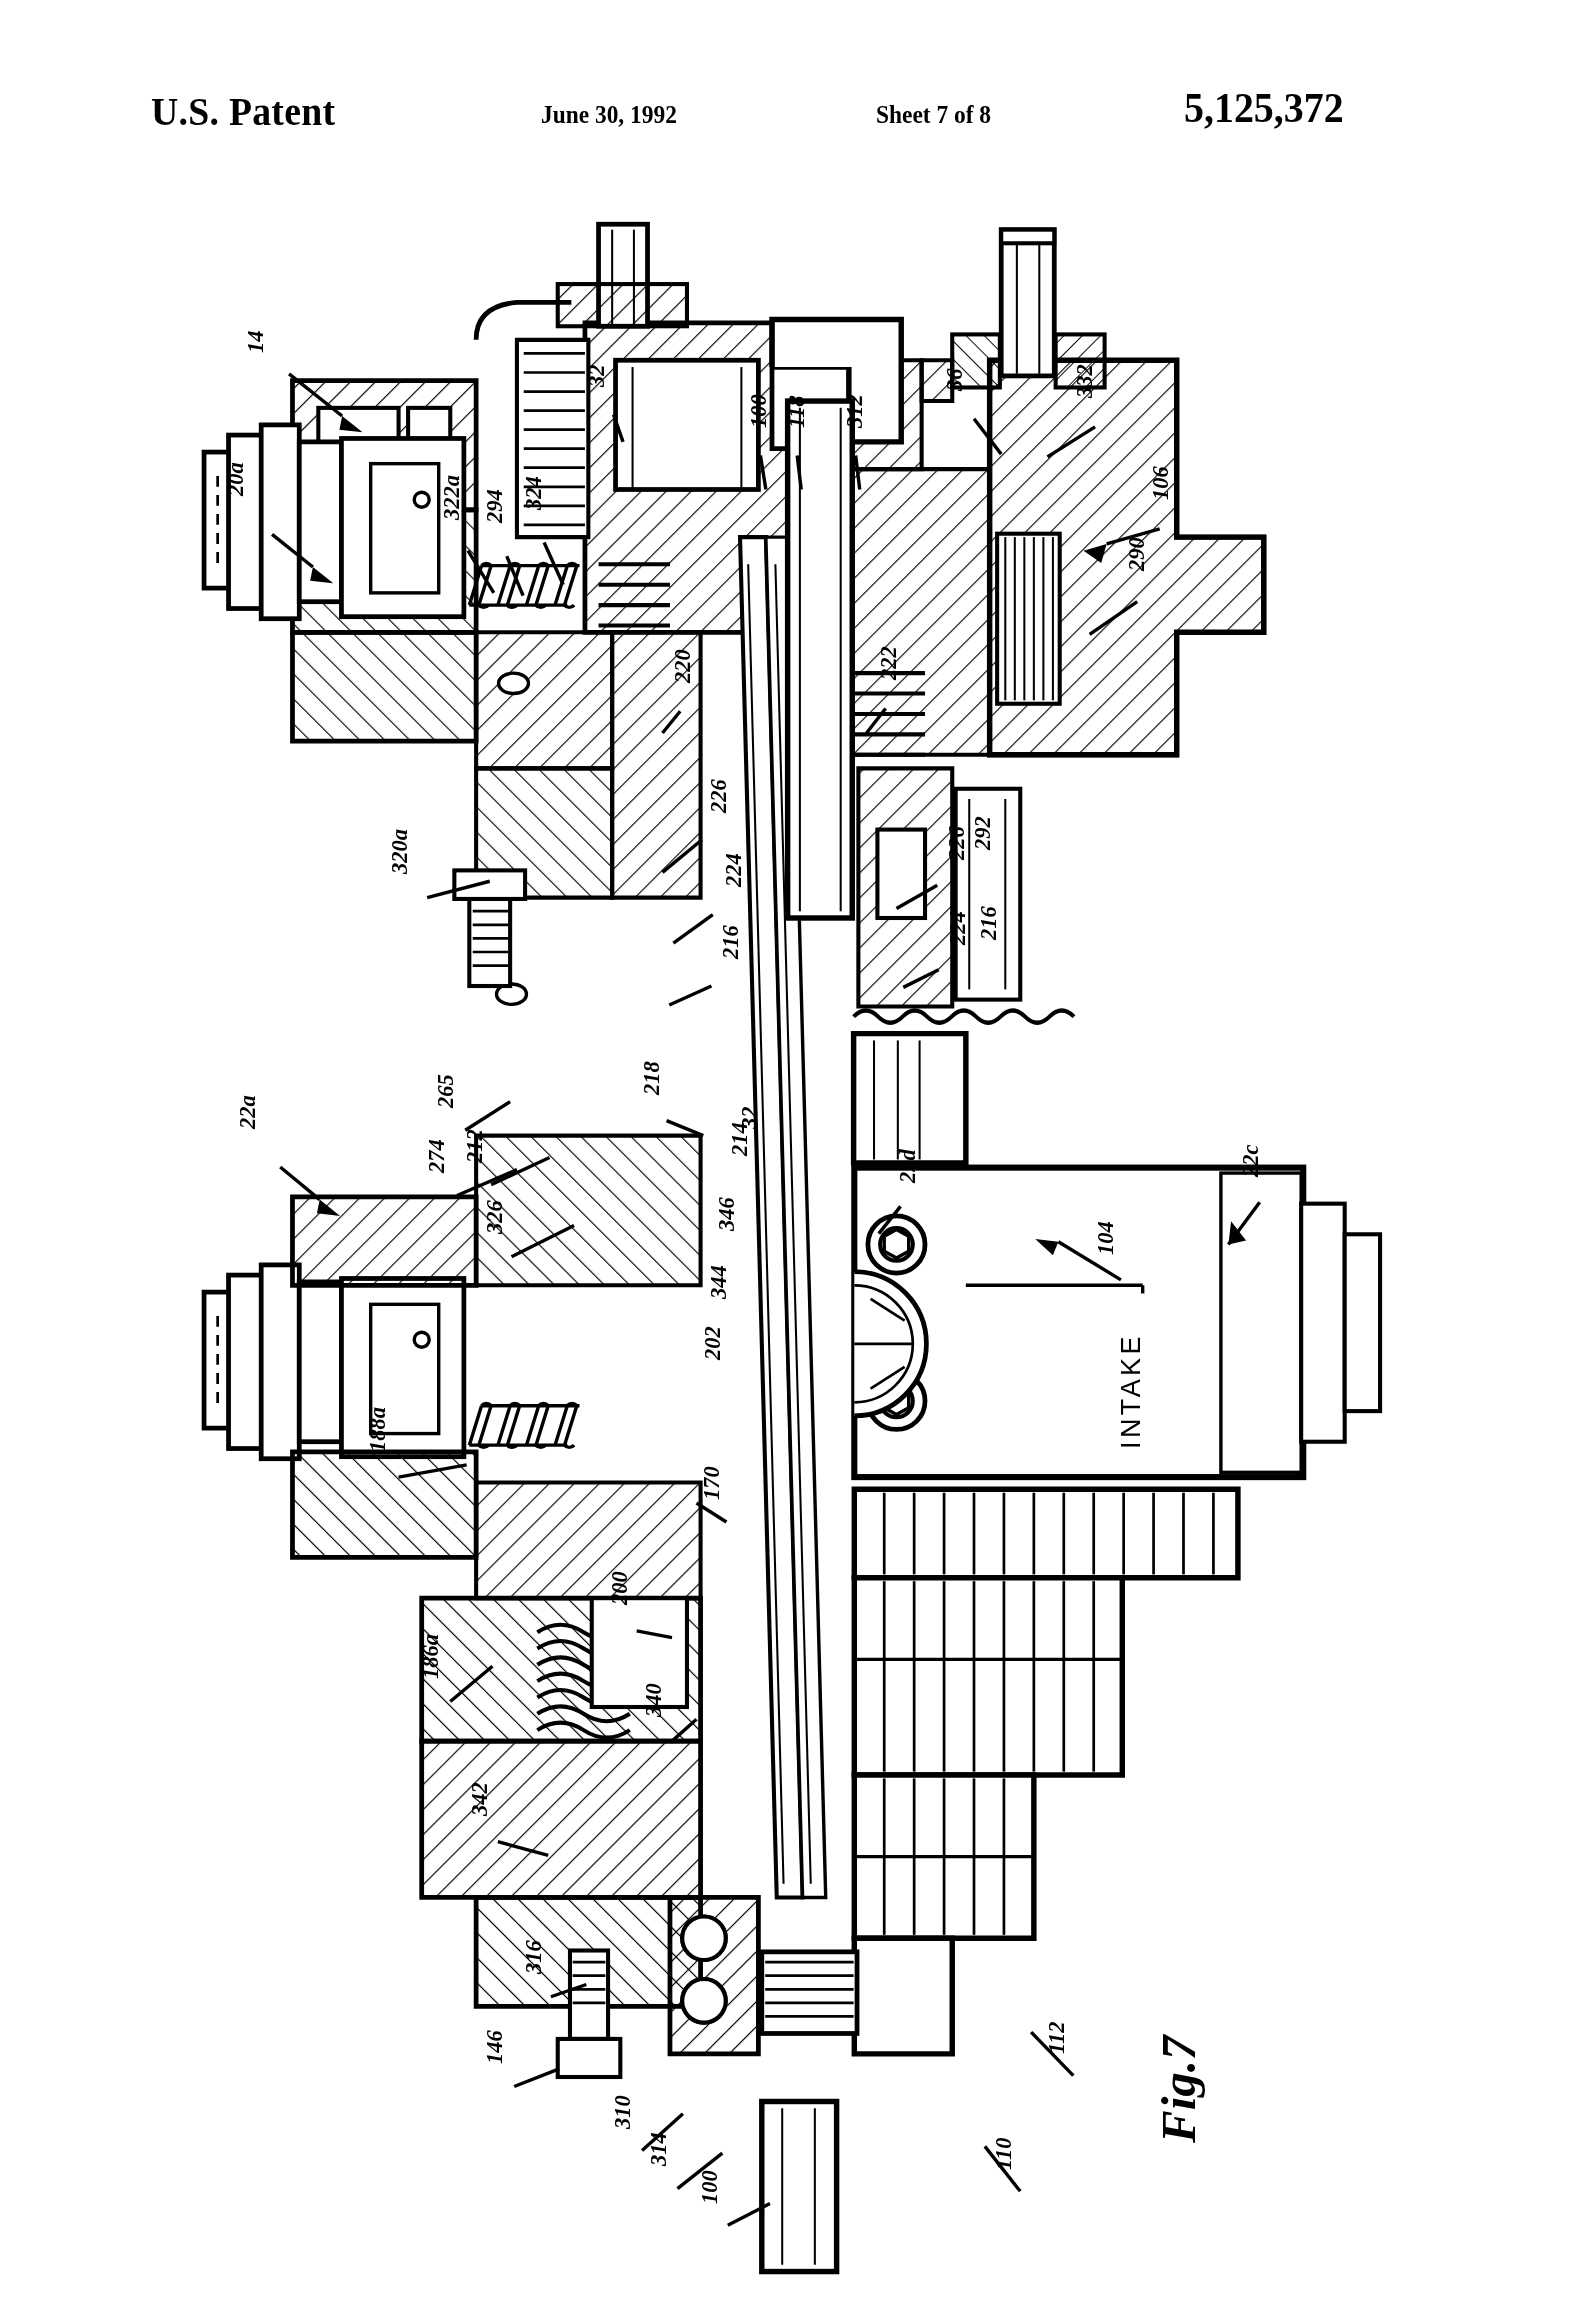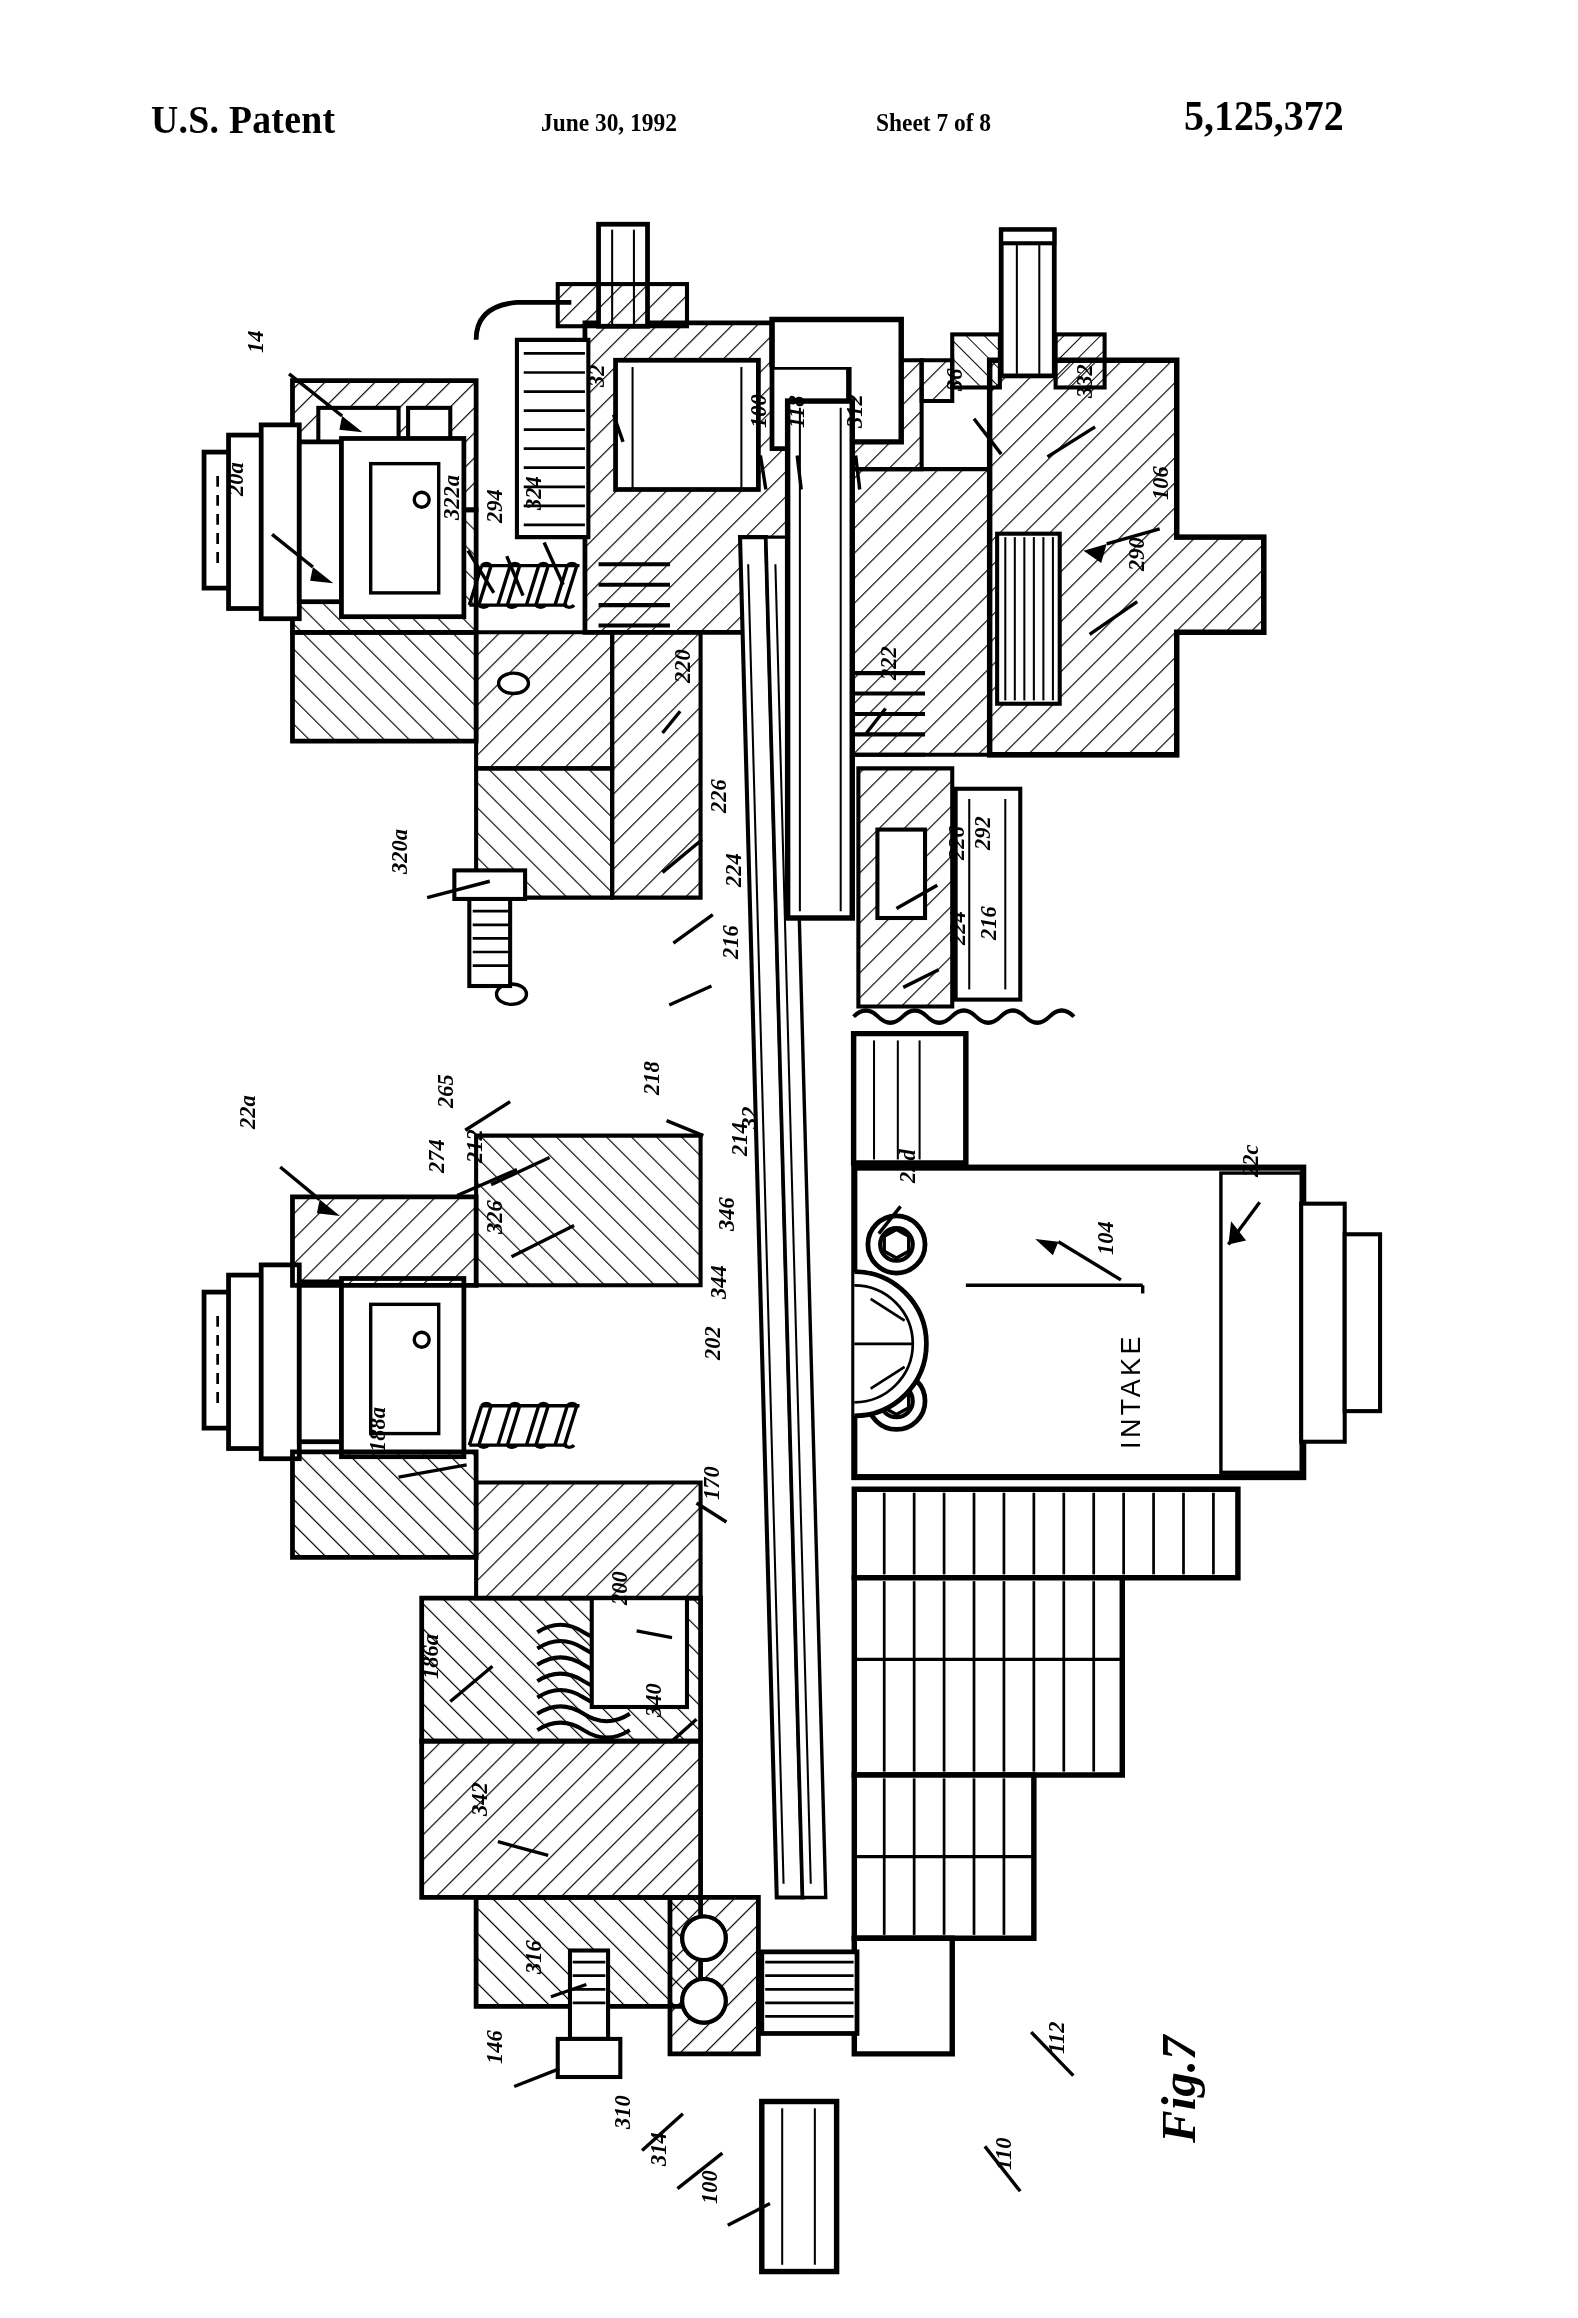--- a/index.html
+++ b/index.html
@@ -4,21 +4,21 @@
 <title>US Patent 5,125,372 Sheet 7</title>
 <style>
   html,body{margin:0;padding:0;background:#ffffff;}
   body{
     width:1578px;height:2319px;position:relative;overflow:hidden;
     font-family:"Liberation Serif", serif;
     color:#000;
   }
   
   #patent-header{
-    position:absolute;left:0;top:8px;width:1282px;height:156px;
+    position:absolute;left:0;top:0;width:1282px;height:156px;
   }
   #patent-header .hdr-office{
     position:absolute;left:151px;top:87px;
     font-family:"Liberation Serif", serif;
     font-size:41px;font-weight:bold;letter-spacing:0.3px;
     transform:scaleX(.92);transform-origin:left center;
     white-space:nowrap;
   }
   #patent-header .hdr-date{
     position:absolute;left:541px;top:100px;

